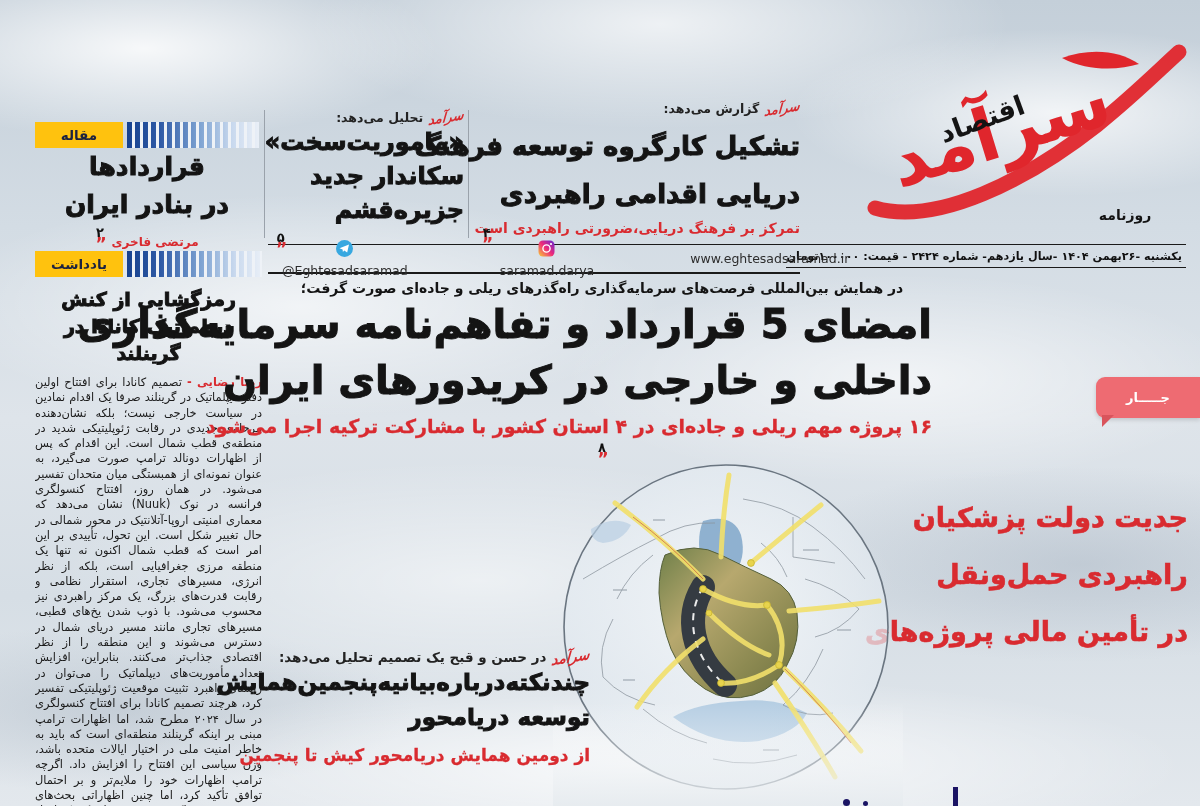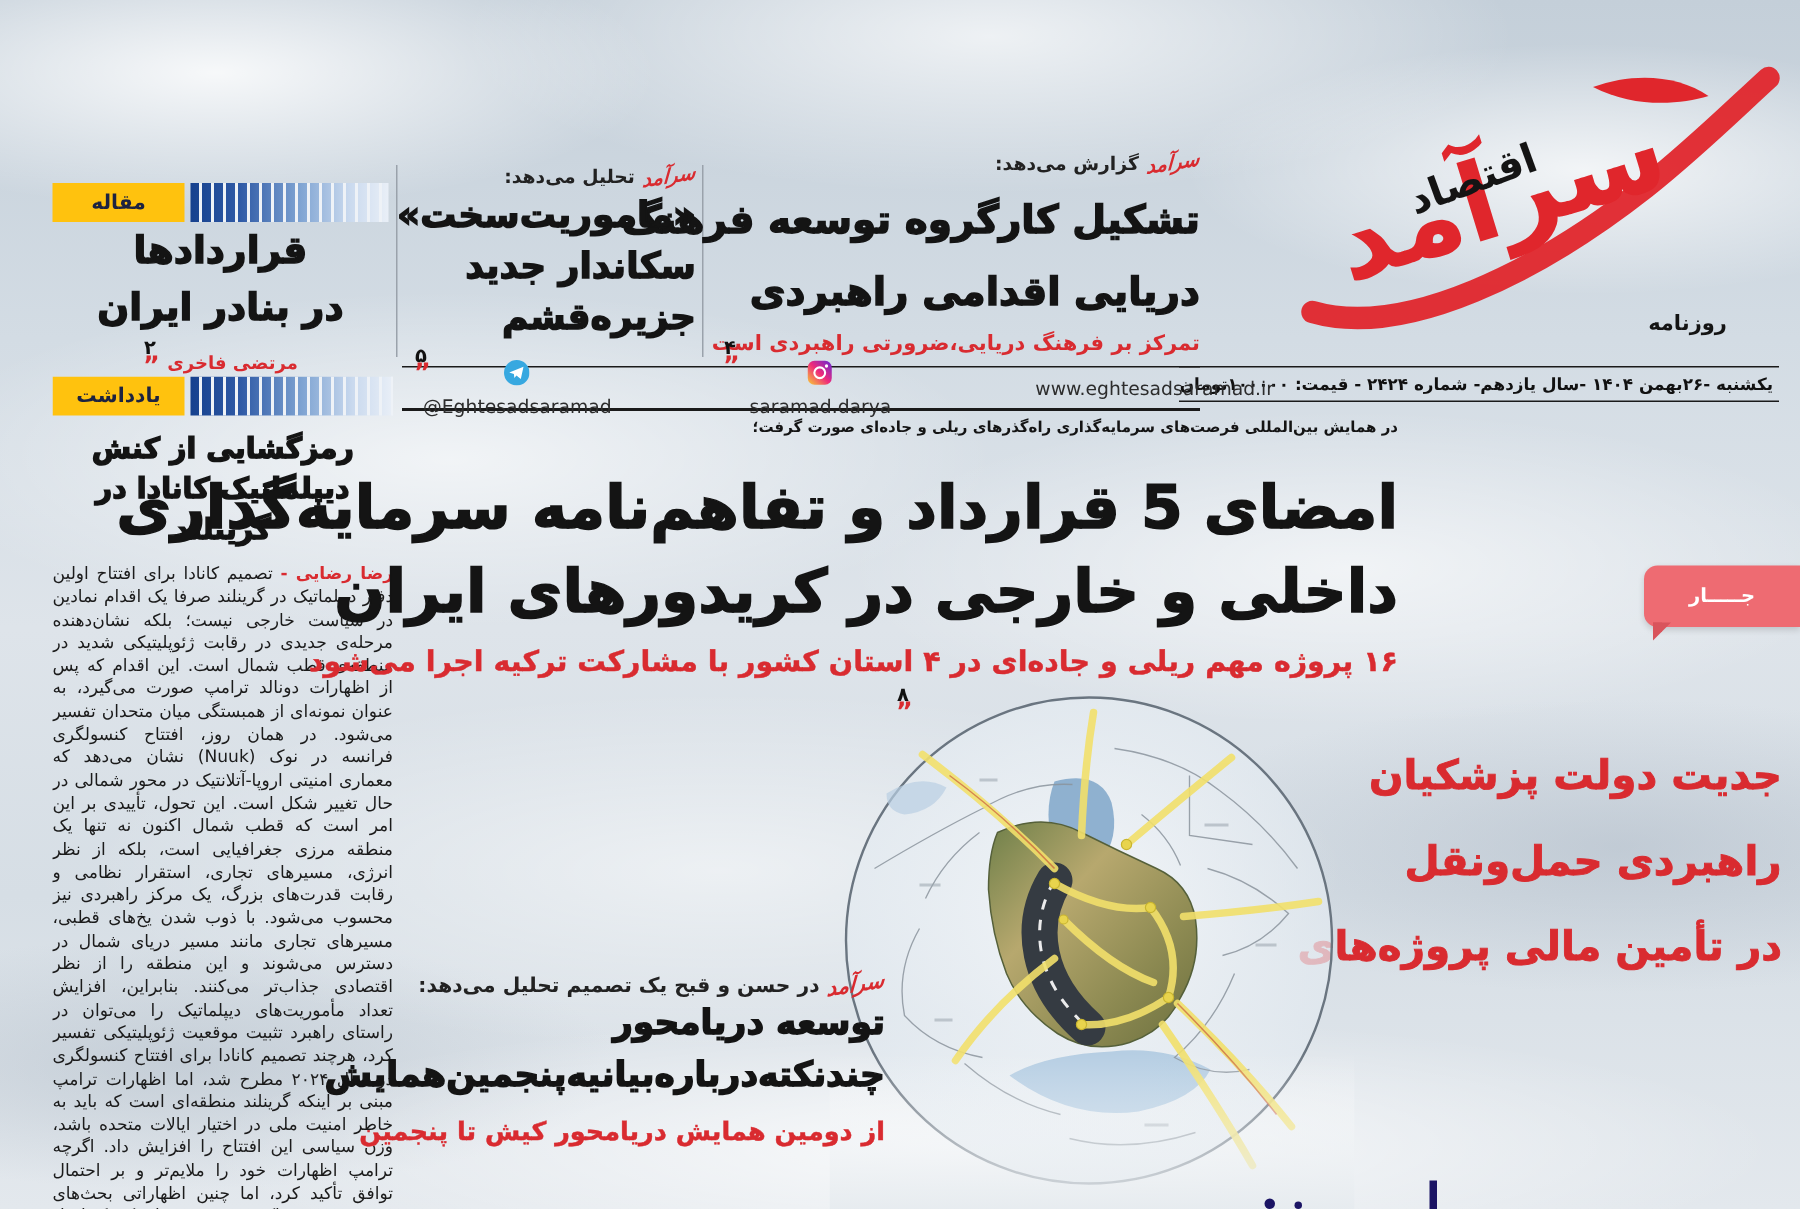--- a/index.html
+++ b/index.html
@@ -58,21 +58,21 @@
   #art-essay .t{font-size:25px;line-height:38px;text-align:center;}
   .bylinerow{display:flex;justify-content:center;align-items:flex-end;gap:7px;margin-top:2px;}
   .bylinetxt{font-size:12px;font-weight:700;color:#d92b30;}
   
   #note{left:35px;top:251px;width:227px;height:555px;overflow:hidden;}
   #note .t{font-size:19px;line-height:27px;text-align:center;margin:9px 0 6px;}
   #note .body{font-size:11.4px;line-height:15.3px;text-align:justify;color:#1b1b1b;}
   #note .body .lead-byline{color:#d92b30;font-weight:700;}
   
   #lead{left:272px;top:280px;width:660px;text-align:center;}
-  #lead .kick{font-size:10px;font-weight:700;margin-bottom:20px;text-align:right;}
+  #lead .kick{font-size:14px;font-weight:700;margin-bottom:0;}
   #lead .t{font-size:40px;line-height:56px;}
   #lead .sub{font-size:19px;font-weight:700;margin-top:7px;-webkit-text-stroke:.3px currentColor;}
   
   #ribbon{right:0;top:377px;width:104px;height:41px;background:#ee6b72;
     border-radius:9px 0 0 9px;color:#fff;font-size:13px;font-weight:700;
     display:flex;align-items:center;justify-content:center;box-shadow:0 2px 4px rgba(0,0,0,.15);}
   #ribbon:after{content:"";position:absolute;left:6px;bottom:-9px;border:6px solid transparent;
     border-top-color:#d9545c;border-left-color:#d9545c;}
   
   #side-red{right:12px;top:489px;width:252px;text-align:center;
@@ -279,22 +279,22 @@
       <rect x="210" y="290" width="16" height="2"></rect>
         <rect x="70" y="220" width="12" height="2"></rect>
     </g>
     <rect x="0" y="0" width="350" height="347" fill="url(#fadeb)"></rect>
   </svg>
 
   <div id="analysis" class="abs">
     <div class="kicker kick">
       <span class="brandmark">سرآمد</span><span>در حسن و قبح یک تصمیم تحلیل می‌دهد:</span>
     </div>
+    <div class="t heavy titleline">چندنکته‌درباره‌بیانیه‌پنجمین‌همایش</div>
     <div class="t heavy titleline">توسعه دریامحور</div>
-    <div class="t heavy titleline">چندنکته‌درباره‌بیانیه‌پنجمین‌همایش</div>
     <div class="sub red titleline">از دومین همایش دریامحور کیش تا پنجمین</div>
   </div>
 
   <div class="abs frag" style="left:953px;top:787px;width:5px;height:19px;"></div>
   <div class="abs frag" style="left:843px;top:799px;width:7px;height:7px;border-radius:50%;"></div>
   <div class="abs frag" style="left:863px;top:801px;width:5px;height:5px;border-radius:50%;"></div>
 
 </div>
 
 </body></html>

